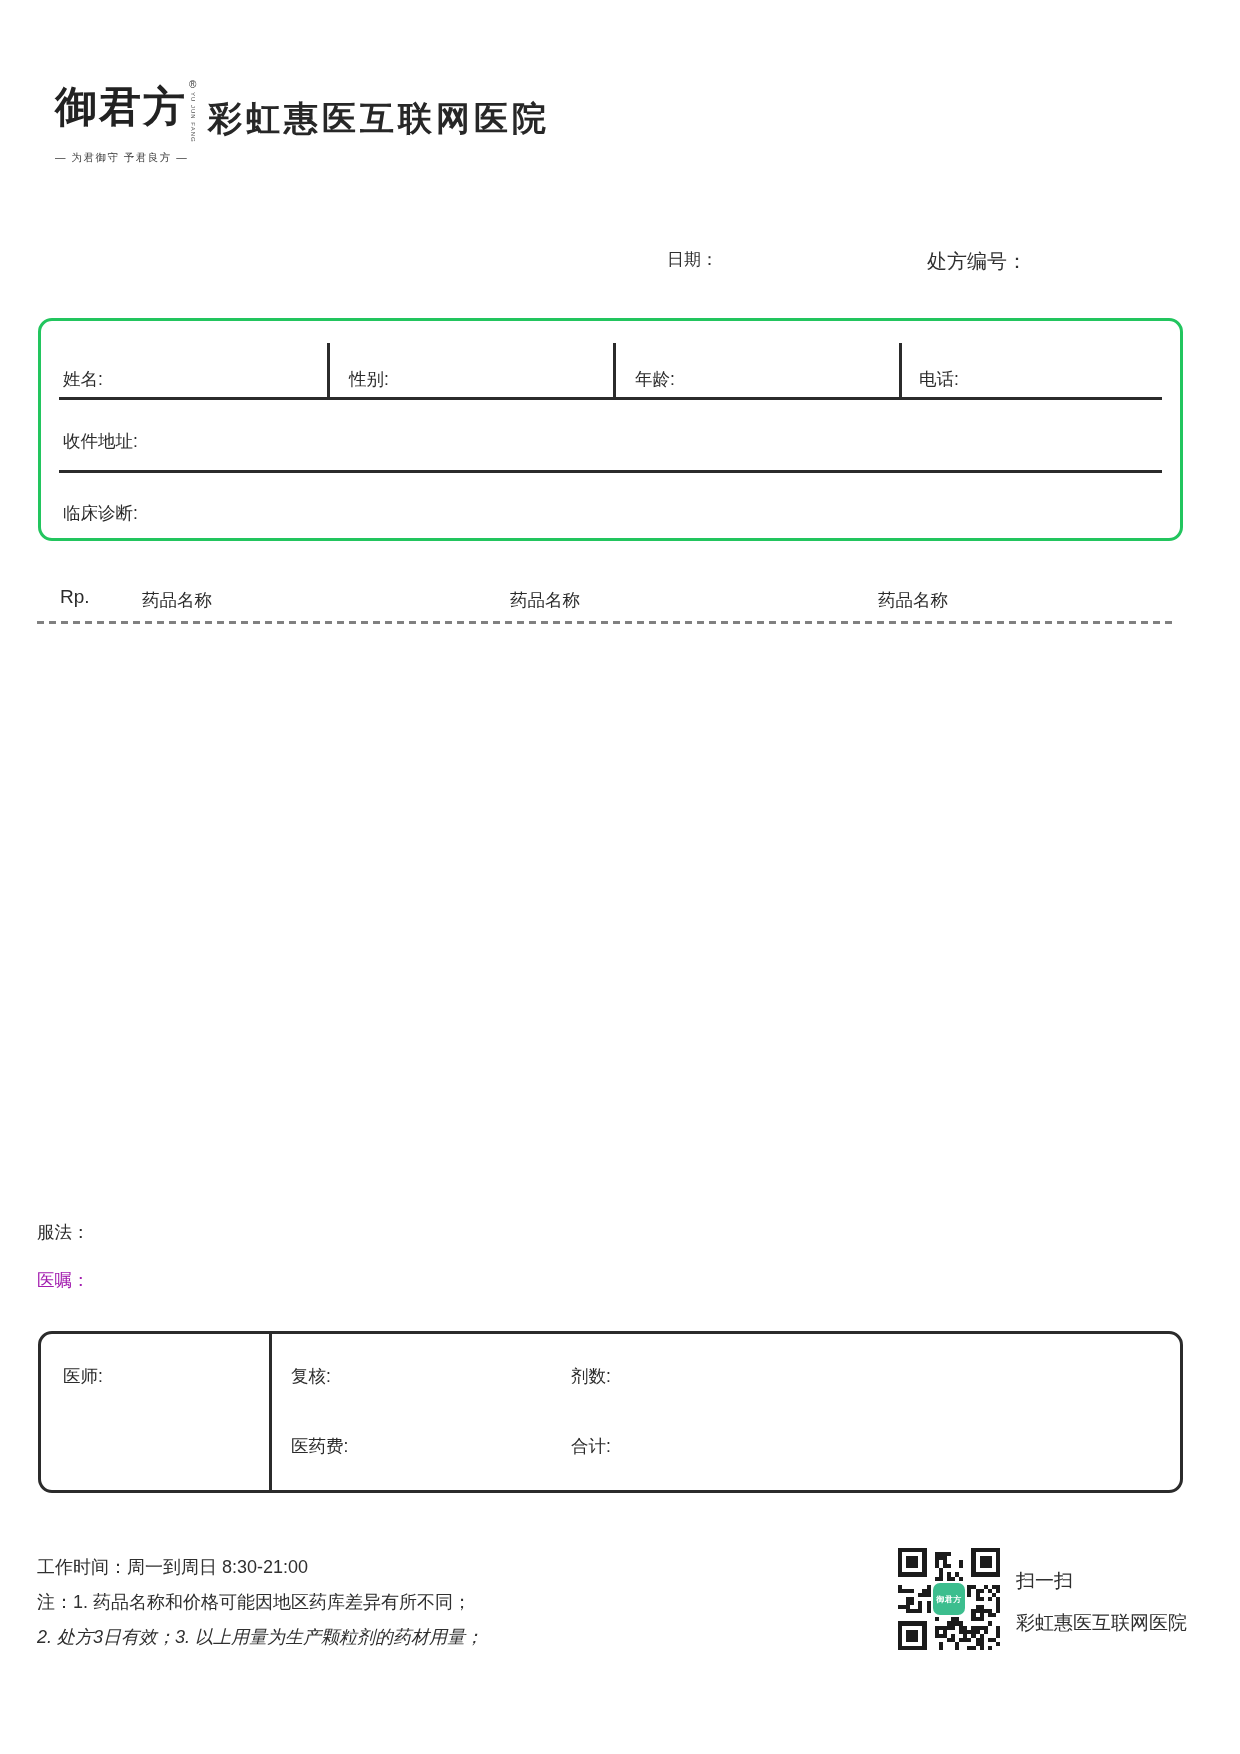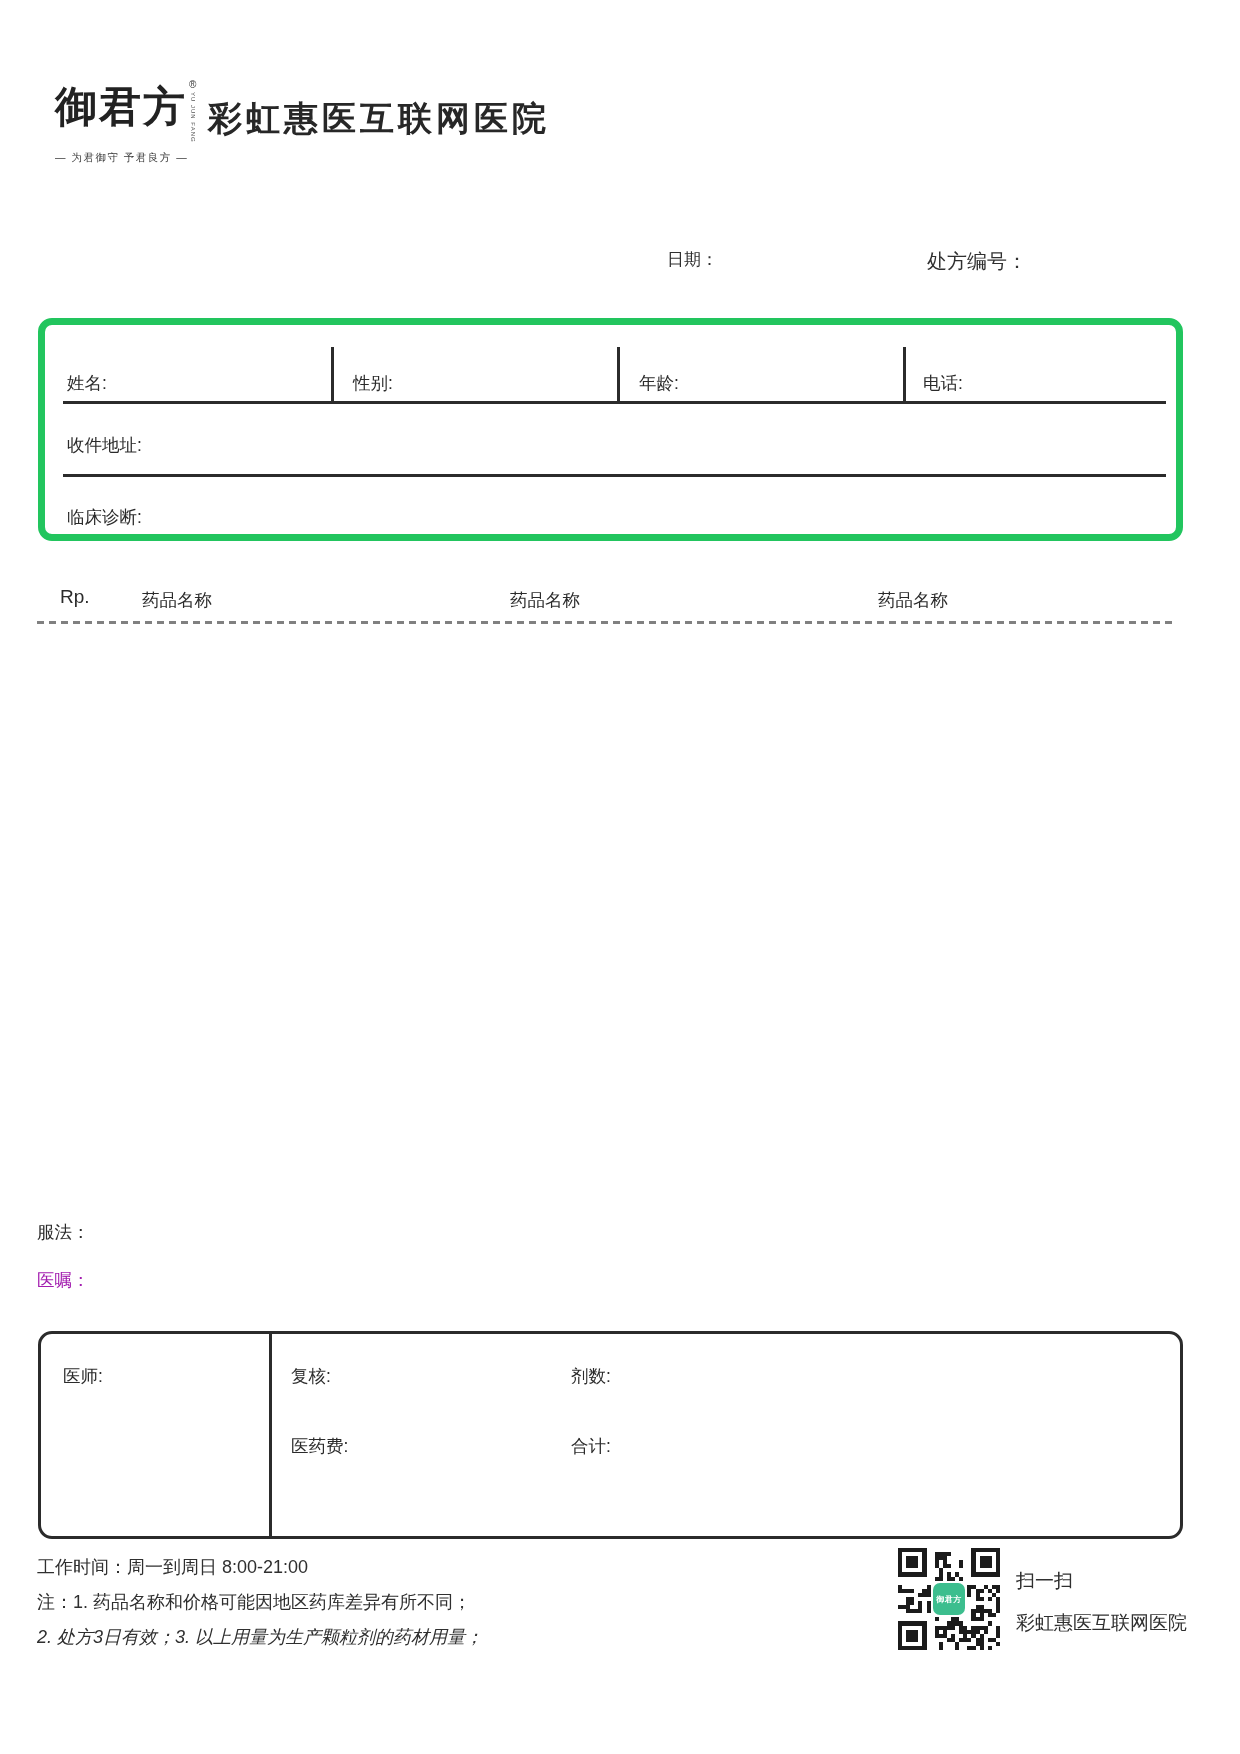--- a/index.html
+++ b/index.html
@@ -31,38 +31,38 @@
     position:absolute;left:208px;top:96px;
     font-size:34px;font-weight:700;color:#272727;letter-spacing:4px;white-space:nowrap;
   }
   
   .notice-text{position:absolute;left:37px;top:248px;font-size:17px;color:#303030;}
   .date-label{position:absolute;left:667px;top:248px;font-size:17px;color:#303030;}
   .rxno-label{position:absolute;left:927px;top:248px;font-size:20px;color:#303030;}
   
   .patient-box{
     position:absolute;left:38px;top:318px;width:1145px;height:223px;
-    border:7px solid #22c55e;border-radius:14px;box-sizing:border-box;
+    border:3px solid #22c55e;border-radius:14px;box-sizing:border-box;
   }
   .pb-label{position:absolute;font-size:17.5px;color:#2b2b2b;white-space:nowrap;}
   .vsep{position:absolute;top:22px;height:54px;width:2.5px;background:#2b2b2b;}
   .hline{position:absolute;left:18px;width:1103px;height:3px;background:#2b2b2b;}
   
   .rp-label{position:absolute;left:60px;top:586px;font-size:19px;color:#2b2b2b;}
   .rp-col{position:absolute;top:588px;font-size:17.5px;color:#2b2b2b;}
   .dashed-line{
     position:absolute;left:37px;top:621px;width:1140px;height:3px;
     background:repeating-linear-gradient(90deg,#808080 0 7px,transparent 7px 12px);
   }
   
   .fufa{position:absolute;left:37px;top:1220px;font-size:17.5px;color:#2b2b2b;}
   .yizhu{position:absolute;left:37px;top:1268px;font-size:17.5px;color:#a21caf;}
   
   .signoff-box{
-    position:absolute;left:38px;top:1331px;width:1145px;height:208px;
+    position:absolute;left:38px;top:1331px;width:1145px;height:162px;
     border:3px solid #2b2b2b;border-radius:14px;box-sizing:border-box;
   }
   .so-divider{position:absolute;left:228px;top:0;bottom:0;width:2.5px;background:#2b2b2b;}
   .so-label{position:absolute;font-size:17.5px;color:#2b2b2b;white-space:nowrap;}
   
   .foot-line{position:absolute;left:37px;font-size:18px;color:#2f2f2f;white-space:nowrap;}
   .qr-wrap{position:absolute;left:898px;top:1548px;width:102px;height:102px;}
   .qr-wrap svg{display:block;width:102px;height:102px;shape-rendering:crispEdges;}
   .qr-center{
     position:absolute;left:50%;top:50%;transform:translate(-50%,-50%);
@@ -118,21 +118,21 @@
 
   <div class="signoff-box">
     <span class="so-divider"></span>
     <span class="so-label" style="left:22px;top:30px;">医师:</span>
     <span class="so-label" style="left:250px;top:30px;">复核:</span>
     <span class="so-label" style="left:530px;top:30px;">剂数:</span>
     <span class="so-label" style="left:250px;top:100px;">医药费:</span>
     <span class="so-label" style="left:530px;top:100px;">合计:</span>
   </div>
 
-  <div class="foot-line" style="top:1555px;">工作时间：周一到周日 8:00-21:00</div>
+  <div class="foot-line" style="top:1555px;">工作时间：周一到周日 8:30-21:00</div>
   <div class="foot-line" style="top:1590px;">注：1. 药品名称和价格可能因地区药库差异有所不同；</div>
   <div class="foot-line" style="top:1625px;font-style:italic;">2. 处方3日有效；3. 以上用量为生产颗粒剂的药材用量；</div>
 
   <div class="qr-wrap">
     <svg viewBox="0 0 25 25" xmlns="http://www.w3.org/2000/svg">
         <rect x="0" y="0" width="7" height="1" fill="#1b1b1b"></rect>
         <rect x="0" y="6" width="7" height="1" fill="#1b1b1b"></rect>
         <rect x="0" y="1" width="1" height="5" fill="#1b1b1b"></rect>
         <rect x="6" y="1" width="1" height="5" fill="#1b1b1b"></rect>
         <rect x="2" y="2" width="3" height="3" fill="#1b1b1b"></rect>

